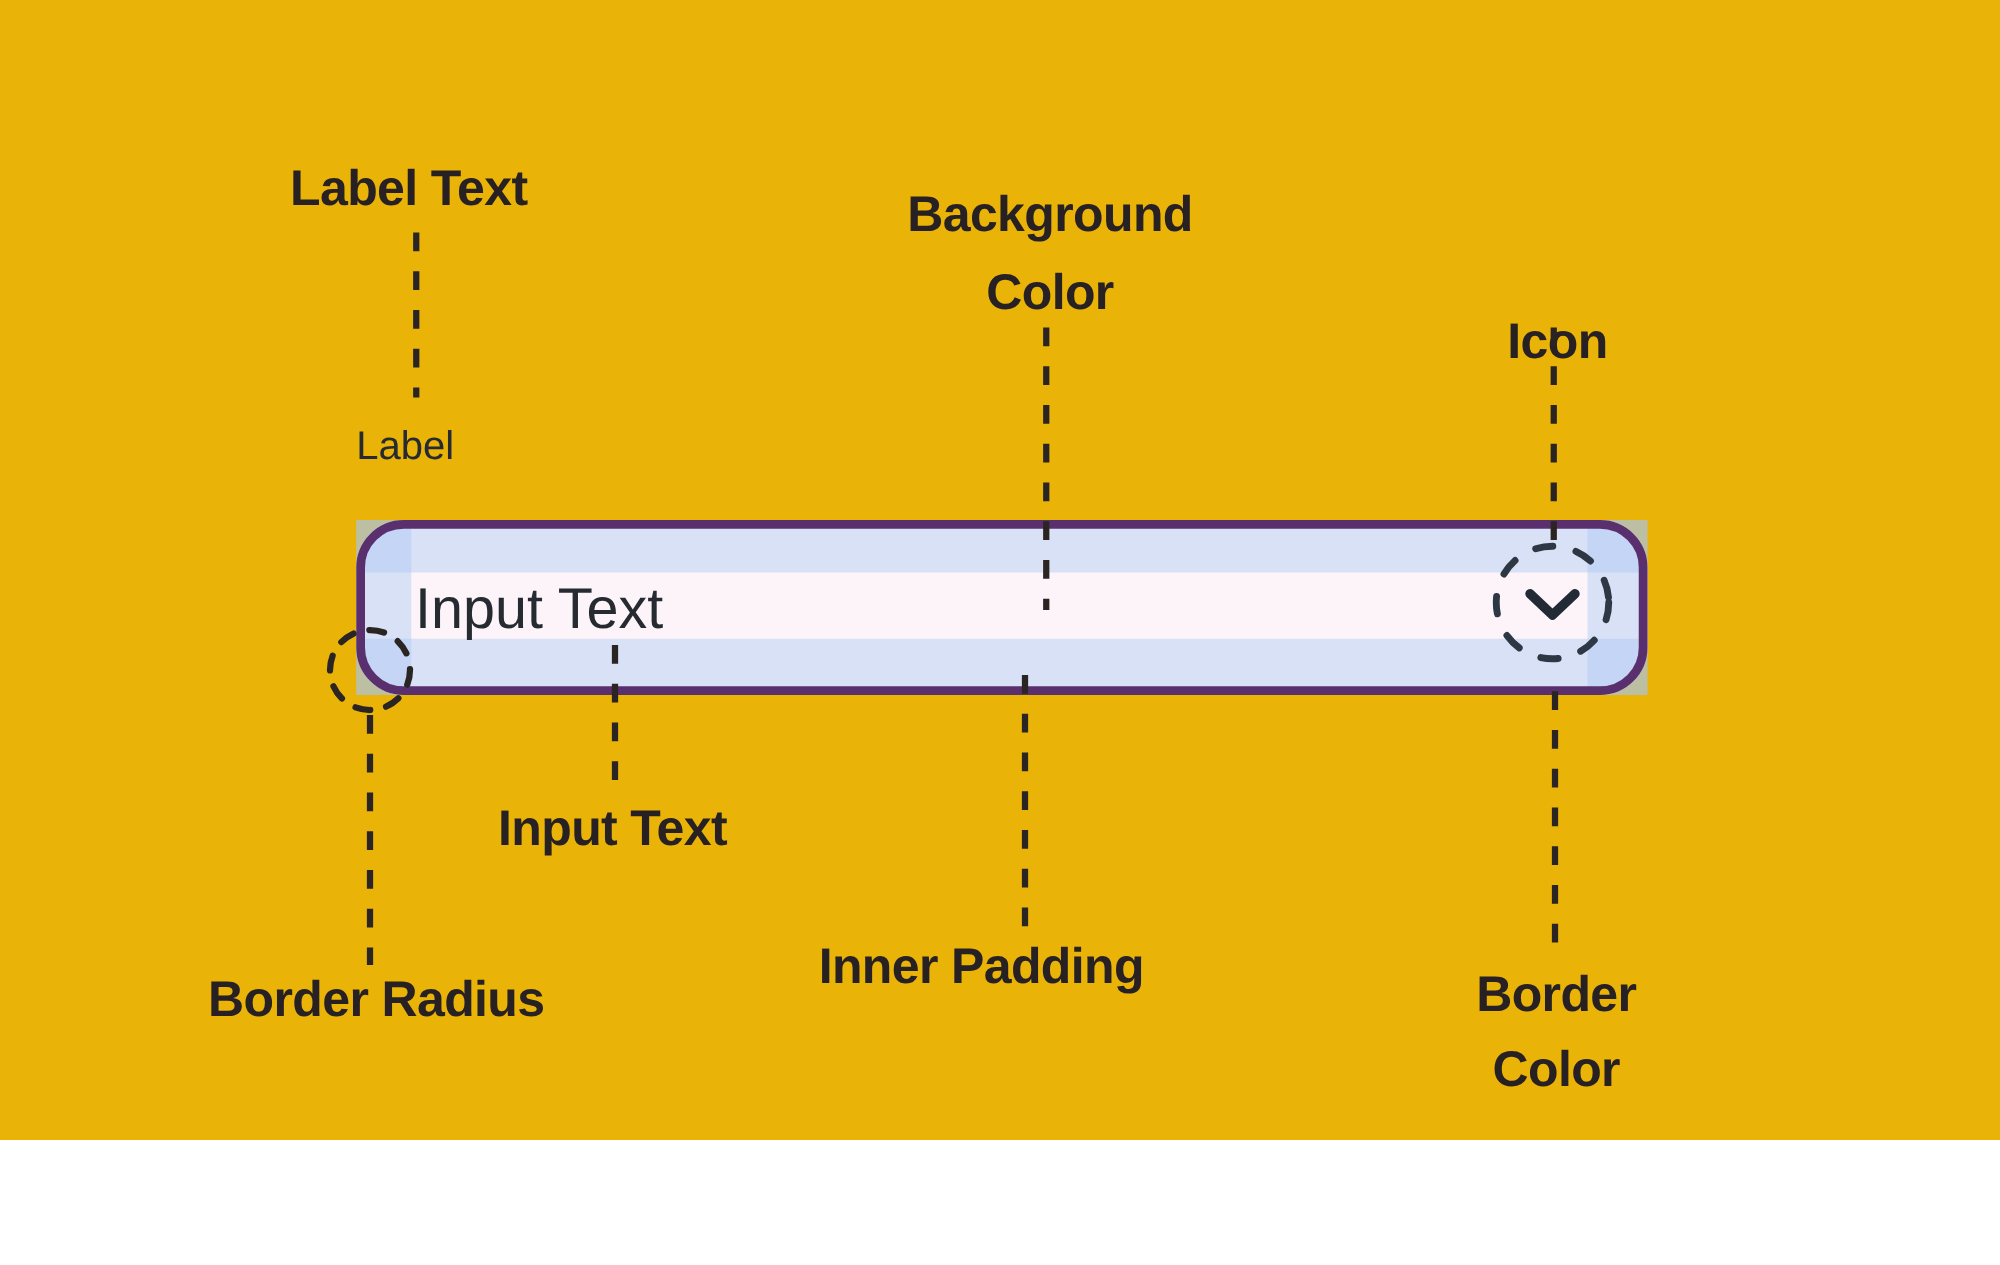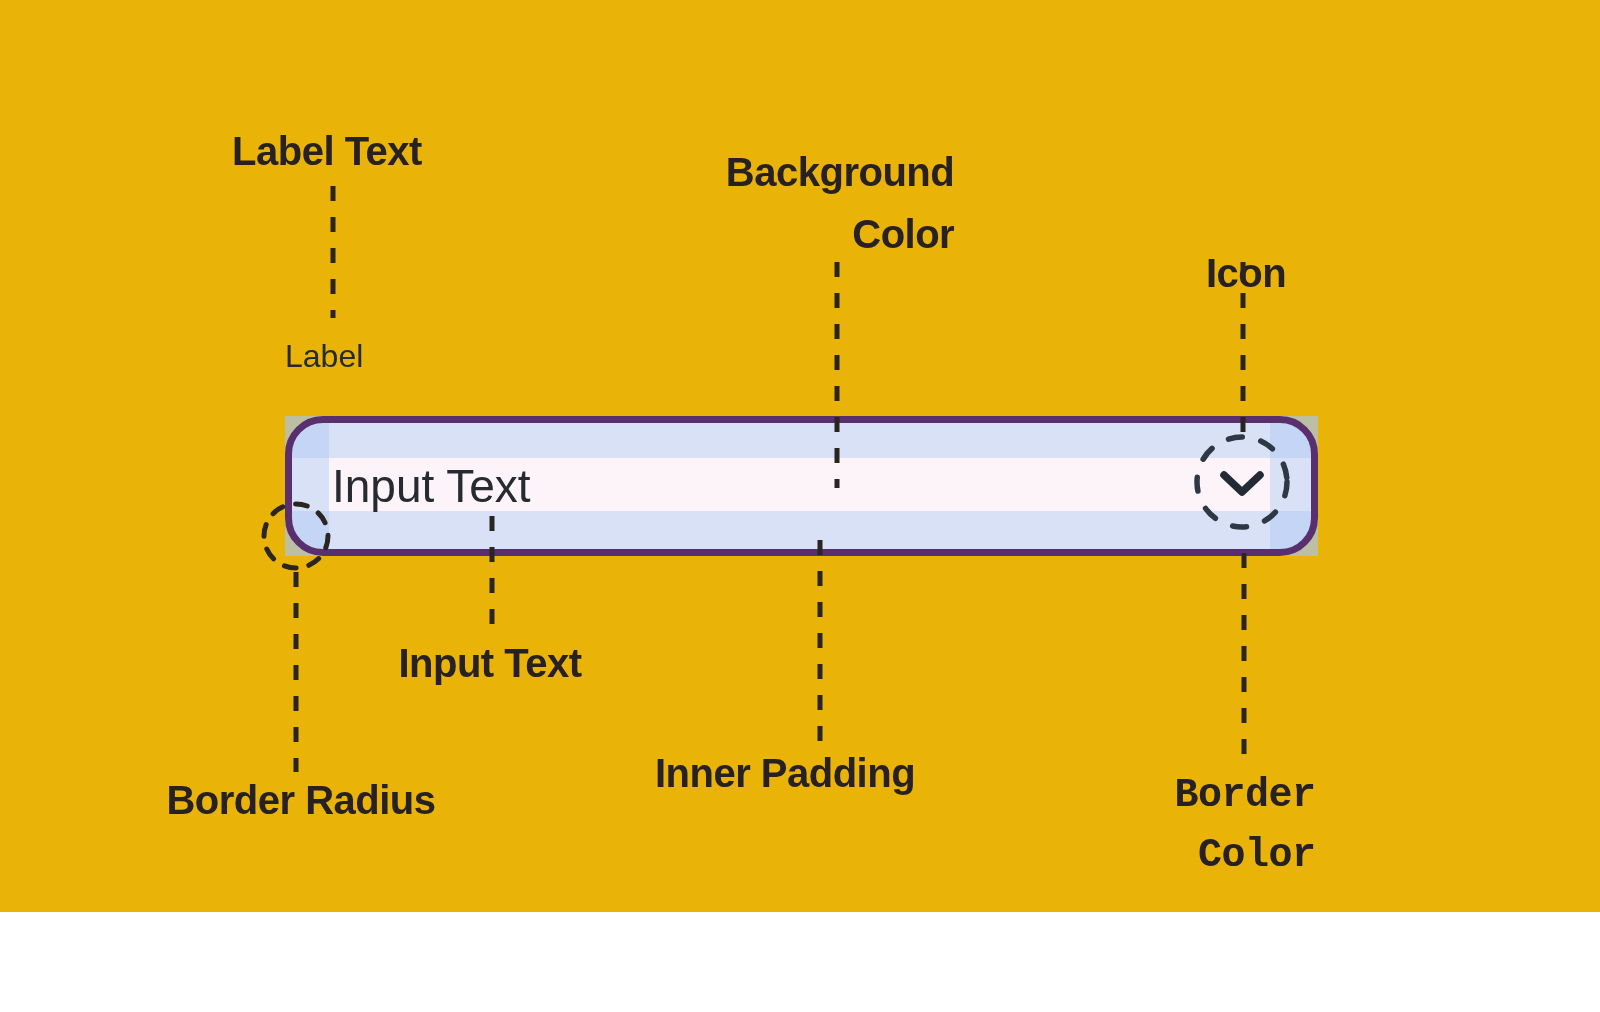--- a/index.html
+++ b/index.html
@@ -6,21 +6,21 @@
   .canvas{
     position:relative;width:1600px;height:912px;background:#eab308;overflow:hidden;
     font-family:"Liberation Sans","DejaVu Sans",sans-serif;
   }
   
   .ann{
     position:absolute;transform:translateX(-50%);
     font-size:40px;font-weight:700;line-height:1;letter-spacing:-0.5px;
     color:var(--annotation-text,#272123);text-align:center;white-space:nowrap;
   }
-  .ann.two-line{line-height:62px;text-align:right;}
+  .ann.two-line{line-height:62px;}
   .ann.two-line span{display:block;}
   .ann.two-line.tight{line-height:60px;}
   
   .field-label{
     position:absolute;left:285px;top:340px;
     font-size:32px;font-weight:400;line-height:1;
     color:var(--text-dark,#262b31);white-space:nowrap;
   }
   
   .input-wrap{position:absolute;left:285px;top:416px;width:1033px;height:140px;}
@@ -88,18 +88,18 @@
     <circle cx="1242" cy="482" r="45" stroke="var(--circle-dash,#2e3844)" stroke-width="5.5" stroke-dasharray="14 19"></circle>
     <circle cx="296" cy="536" r="32" stroke="var(--connector,#2a2522)" stroke-width="5" stroke-dasharray="12 13"></circle>
   </svg>
 
   <div class="ann" style="left:490px;top:643px;">Input Text</div>
 
   <div class="ann" style="left:785px;top:753px;">Inner Padding</div>
 
   <div class="ann" style="left:301px;top:780px;text-align:center;">Border Radius</div>
 
-  <div class="ann two-line tight" style="left:1245px;top:766px;font-family:Liberation Mono, monospace;">
+  <div class="ann two-line tight" style="left:1245px;top:766px;">
     <span>Border</span>
     <span>Color</span>
   </div>
 
 </div>
 
 </body></html>

